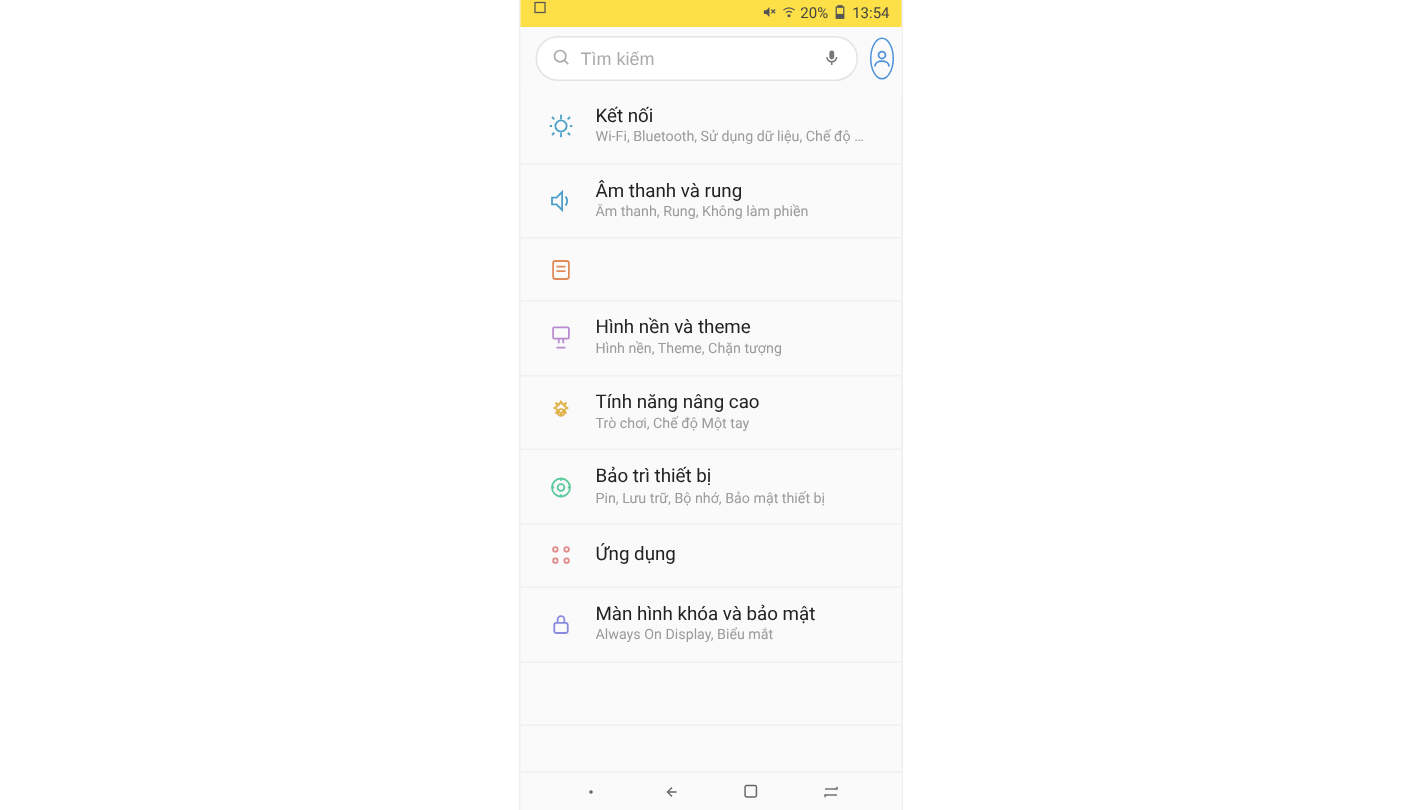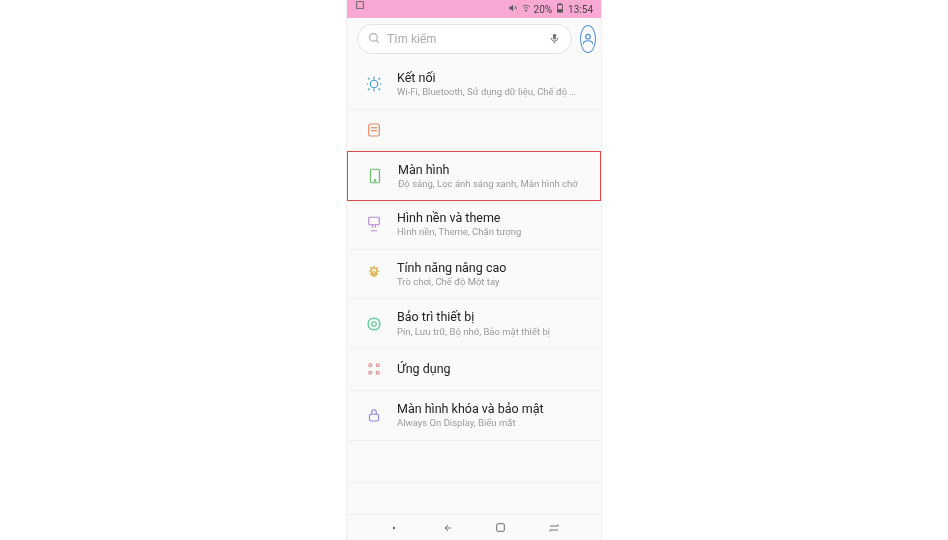--- a/index.html
+++ b/index.html
@@ -21,21 +21,21 @@
     border-left: 1px solid #eee;
     border-right: 1px solid #eee;
   }
   .status-bar {
     height: 18px;
     display: flex;
     justify-content: space-between;
     padding: 0 8px;
     font-size: 10px;
     color: #444;
-    background: #f9a8d4;
+    background: #fde047;
   }
   .status-left { display: flex; gap: 4px; }
   .status-right { display: flex; align-items: center; gap: 3px; }
   .status-right svg { width: 10px; height: 10px; }
   .search-row {
     display: flex;
     align-items: center;
     padding: 6px 10px;
     gap: 8px;
     background: #fafafa;
@@ -201,37 +201,37 @@
             <circle cx="12" cy="12" r="5"></circle>
           </svg>
         </div>
         <div class="item-text">
           <div class="item-title">Kết nối</div>
           <div class="item-sub">Wi-Fi, Bluetooth, Sử dụng dữ liệu, Chế độ Máy bay</div>
         </div>
       </div>
       <div class="item">
         <div class="item-icon">
+          <svg width="18" height="18" viewBox="0 0 24 24" fill="none" stroke="#4aa0c9" stroke-width="1.6">
+            <path d="M4 9h4l5-5v16l-5-5H4z"></path>
+            <path d="M16 8c2 2 2 6 0 8"></path>
+          </svg>
+        </div>
+        <div class="item-text">
+          <div class="item-title">Âm thanh và rung</div>
+          <div class="item-sub">Âm thanh, Rung, Không làm phiền</div>
+        </div>
+      </div>
+      <div class="item">
+        <div class="item-icon">
           <svg width="18" height="18" viewBox="0 0 24 24" fill="none" stroke="#e08a5a" stroke-width="1.6">
             <rect x="5" y="4" width="14" height="16" rx="2"></rect>
             <line x1="8" y1="9" x2="16" y2="9"></line>
             <line x1="8" y1="13" x2="16" y2="13"></line>
           </svg>
-        </div>
-      </div>
-      <div class="item highlighted">
-        <div class="item-icon">
-          <svg width="18" height="18" viewBox="0 0 24 24" fill="none" stroke="#6ab86a" stroke-width="1.6">
-            <rect x="6" y="3" width="12" height="18" rx="2"></rect>
-            <circle cx="12" cy="18" r="1" fill="#6ab86a"></circle>
-          </svg>
-        </div>
-        <div class="item-text">
-          <div class="item-title">Màn hình</div>
-          <div class="item-sub">Độ sáng, Lọc ánh sáng xanh, Màn hình chờ</div>
         </div>
       </div>
       <div class="item">
         <div class="item-icon">
           <svg width="18" height="18" viewBox="0 0 24 24" fill="none" stroke="#b88ad0" stroke-width="1.6">
             <rect x="5" y="3" width="14" height="10" rx="1"></rect>
             <path d="M10 13v4M14 13v4M8 21h8"></path>
           </svg>
         </div>
         <div class="item-text">

